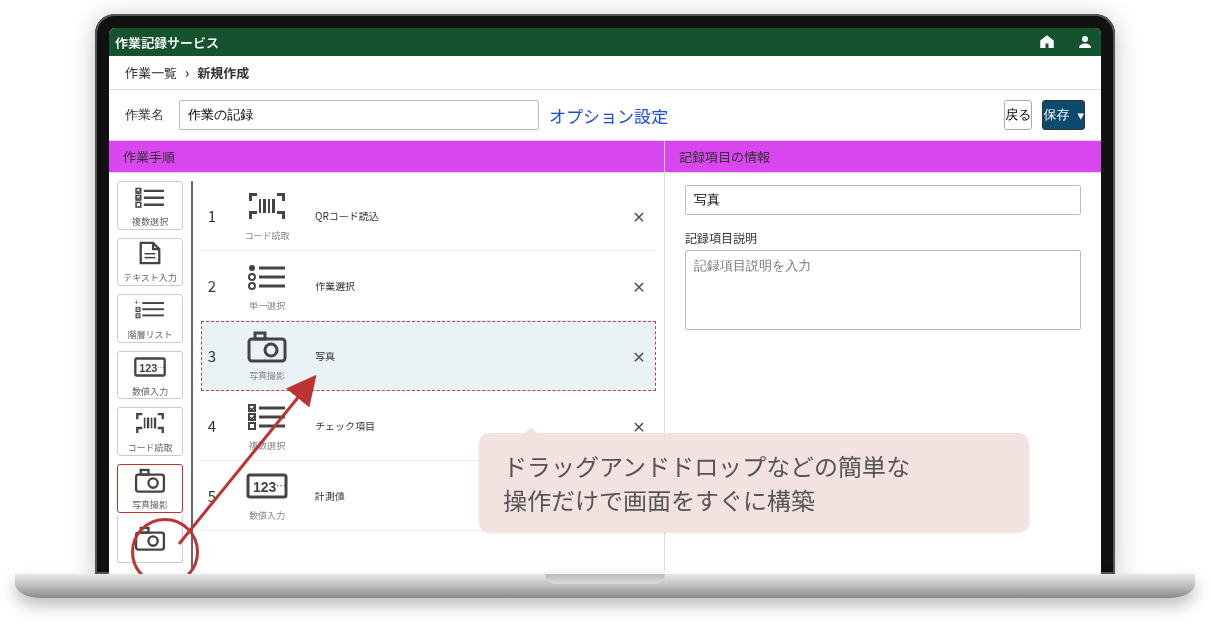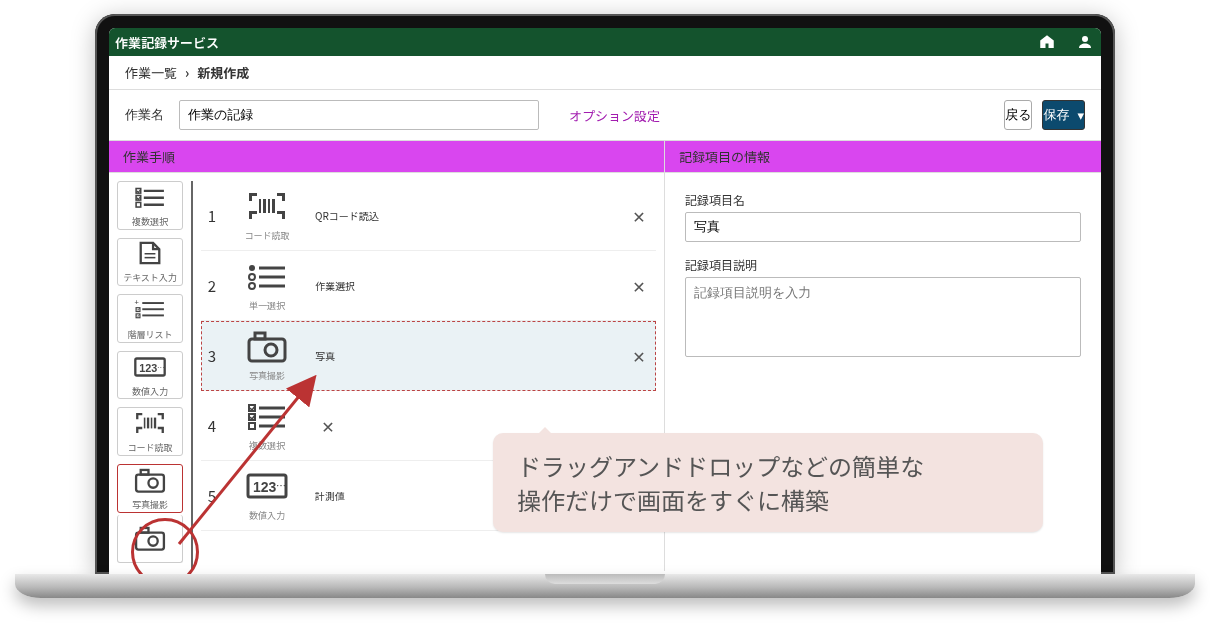--- a/index.html
+++ b/index.html
@@ -86,21 +86,21 @@
   }
   .toolbar .lbl { font-size:13px; min-width:44px;font-family:Liberation Mono, monospace; }
   .toolbar input[type=text]{
     flex:0 0 360px;
     height:30px;
     border:1px solid #bbb;
     padding:0 8px;
     font-size:13px;
     border-radius:2px;
   }
-  .opt-link { color:#a21caf; font-size:13px; margin-left:20px; cursor:pointer; }
+  .opt-link { color:#1d4ed8; font-size:17px; margin-left:0; cursor:pointer; }
   .toolbar .sp { flex:1; }
   .btn {
     height:30px;
     padding:0 0;
     border:1px solid #aaa;
     background:#fff;
     border-radius:3px;
     font-size:13px;
     display:inline-flex; align-items:center;
     cursor:pointer;
@@ -184,21 +184,21 @@
   .fld-ta {
     width:100%; height:80px;
     border:1px solid #bbb; border-radius:2px;
     padding:6px 8px; font-size:13px;
     resize:none;
   }
 
   
   .callout {
     position:absolute;
-    left:384px; top:405px;
+    left:370px; top:405px;
     width:550px;
     background:#f3e3e0;
     border-radius:10px;
     padding:16px 24px;
     font-size:24px;
     color:#555;
     line-height:1.4;
     box-shadow:0 1px 2px rgba(0,0,0,.1);
   }
   .callout::before {
@@ -422,40 +422,40 @@
             </div>
 
             <div class="step-row">
               <div class="num">4</div>
               <div class="sicon-wrap">
                 <svg class="sicon" viewBox="0 0 44 34">
                     <use href="#ic-multi"></use>
                   </svg>
                 <div class="sicon-lbl">複数選択</div>
               </div>
+              <div class="title">チェック項目</div>
               <div class="del">✕</div>
             </div>
 
             <div class="step-row">
               <div class="num">5</div>
               <div class="sicon-wrap">
                 <svg class="sicon" viewBox="0 0 44 34">
                     <use href="#ic-num"></use>
                   </svg>
                 <div class="sicon-lbl">数値入力</div>
               </div>
               <div class="title">計測値</div>
               <div class="del">✕</div>
             </div>
 
           </div>
         </div>
 
         <div class="right-col">
-          <div class="fld-lbl">記録項目名</div>
           <input class="fld-in" type="text" value="写真" style="">
           <div class="fld-lbl" style="margin-top:14px">記録項目説明</div>
           <textarea class="fld-ta" placeholder="記録項目説明を入力" style=""></textarea>
         </div>
 
       </div>
 
       <div class="anno-circle"></div>
       <svg class="anno-arrow" viewBox="0 0 160 190">
         <defs>

